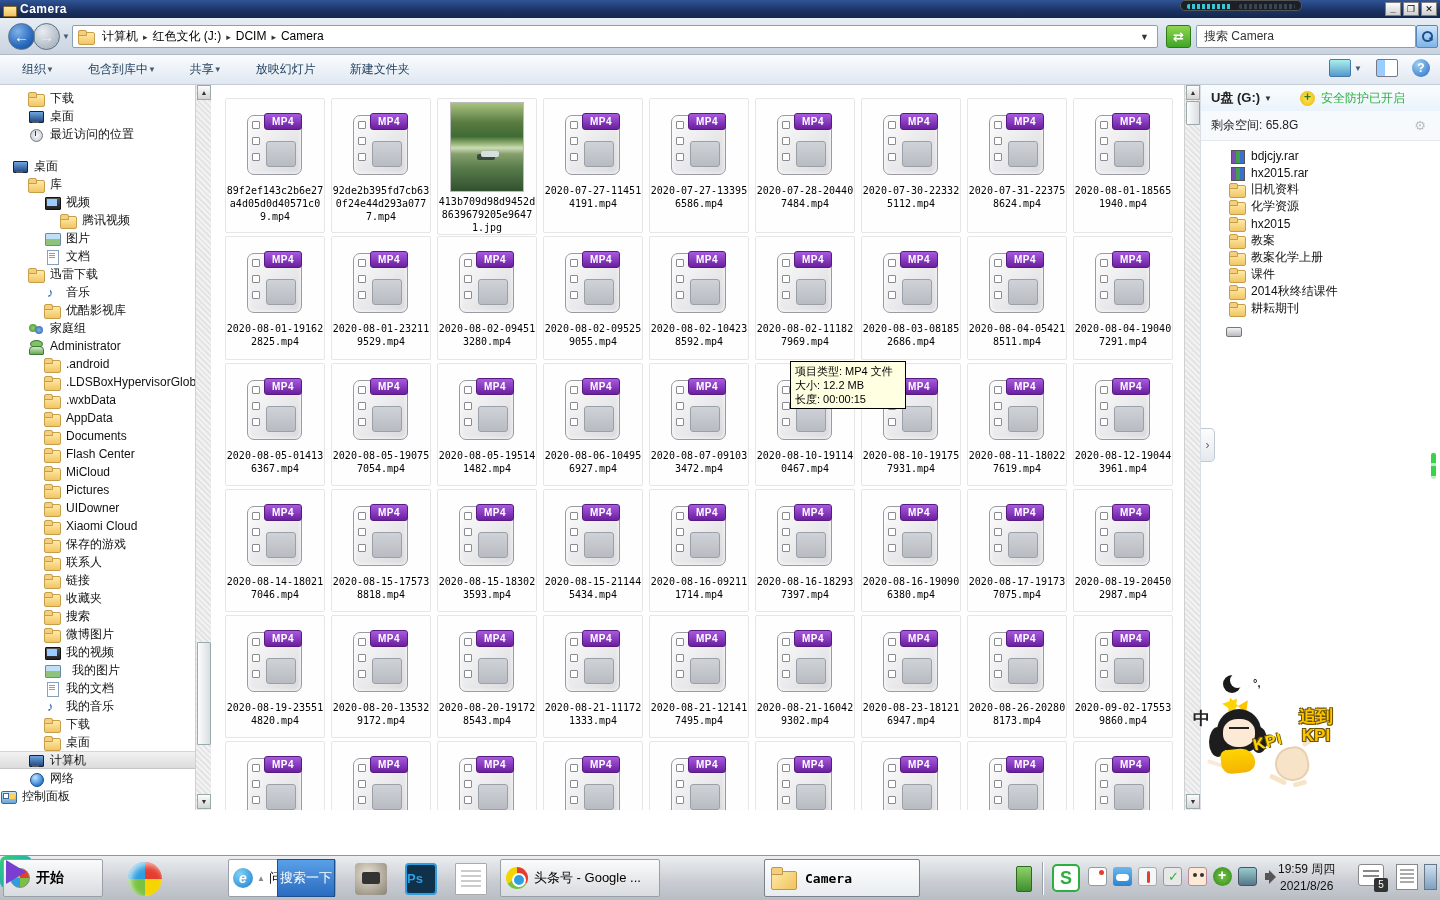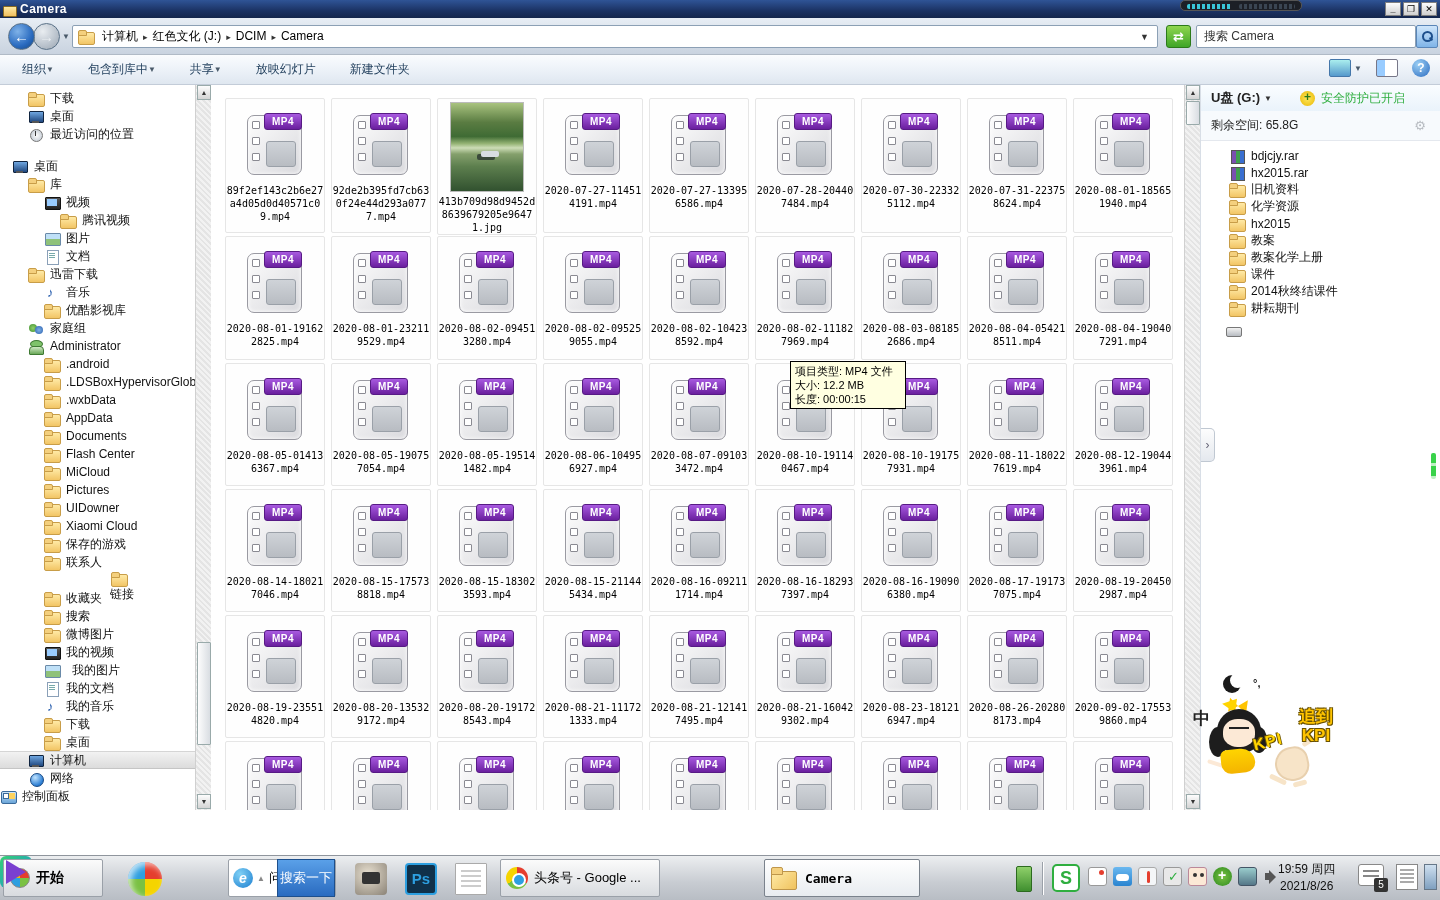--- a/index.html
+++ b/index.html
@@ -163,21 +163,21 @@
   .tkbtn { position:absolute; top:3px; height:38px; background:linear-gradient(#fbfbfb,#d8dbdf); border:1px solid #9aa0a8; border-radius:2px; display:flex; align-items:center; }
   #btn-start { left:3px; width:100px; padding-left:6px; gap:6px; font-size:14px; font-weight:bold; }
   .winflag { width:20px; height:20px; border-radius:50%; background:conic-gradient(#e53e2e 0 25%,#7ac143 25% 50%,#2d9fe0 50% 75%,#f5b400 75%); border:1px solid #888; }
   #app-sphere { position:absolute; left:128px; top:6px; width:34px; height:34px; border-radius:50%; background:conic-gradient(#e53e2e 0 25%,#f5d400 25% 50%,#7ac143 50% 75%,#2d9fe0 75%); box-shadow:inset 3px 3px 6px rgba(255,255,255,.7); }
   #ie-widget { left:228px; width:108px; background:#fff; padding-left:4px; gap:4px; font-size:13px; }
   .ie-e { width:20px; height:20px; border-radius:50%; color:#fff; background:radial-gradient(circle at 35% 30%,#7fd0f5,#1d7fd0); text-align:center; line-height:20px; font-weight:bold; font-size:14px; font-style:italic; }
   #ie-btn { position:absolute; left:277px; top:3px; width:58px; height:38px; background:linear-gradient(#5aa0e8,#2a6bc0); color:#fff; border:1px solid #1d4f8c; font-size:13px; display:flex; align-items:center; justify-content:center; }
   .appic { position:absolute; top:7px; width:32px; height:32px; border-radius:4px; }
   #app-cam { left:355px; background:radial-gradient(circle at 40% 35%,#e8e0d0,#8a8276); }
   #app-cam::after{content:"";position:absolute;left:7px;top:9px;width:18px;height:12px;background:#333;border-radius:2px;}
-  #app-ps { left:405px; background:#10314a; border:2px solid #2d9fe0; color:#2d9fe0; font-weight:bold; font-size:15px; text-align:center; line-height:28px; }
+  #app-ps { left:405px; background:#10314a; border:2px solid #2d9fe0; color:#2d9fe0; font-weight:bold; font-size:13px; text-align:left; line-height:28px; }
   #app-doc { left:455px; background:#fff; border:1px solid #aaa; border-radius:1px; }
   #app-doc::after{content:"";position:absolute;left:5px;top:6px;width:20px;height:2px;background:#ccc;box-shadow:0 5px 0 #ccc,0 10px 0 #ccc,0 15px 0 #ccc;}
   #chrome-task { left:500px; width:160px; gap:6px; padding-left:5px; font-size:13px; }
   .chromeball { width:22px; height:22px; border-radius:50%; background:conic-gradient(#e53e2e 0 33%,#7ac143 33% 66%,#f5d400 66%); position:relative; flex:none;}
   .chromeball::after{content:"";position:absolute;left:6px;top:6px;width:10px;height:10px;border-radius:50%;background:#2d9fe0;border:2px solid #fff;}
   #app-tv { left:672px; top:7px; width:32px; height:32px; border-radius:6px; background:linear-gradient(135deg,#35d073,#1790e0); }
   #app-tv::after{content:"";position:absolute;left:11px;top:8px;border-left:13px solid #fff;border-top:8px solid transparent;border-bottom:8px solid transparent;}
   #app-play { left:716px; top:7px; width:32px; height:32px; }
   #app-play::after{content:"";position:absolute;left:6px;top:4px;border-left:20px solid #7a3fd0;border-top:12px solid transparent;border-bottom:12px solid transparent;}
   #camera-task { left:764px; width:156px; gap:8px; padding-left:6px; background:linear-gradient(#ffffff,#e8ecf0); border:1px solid #7a828c; font-size:13px; font-weight:bold; font-family:"DejaVu Sans Mono",monospace; }
@@ -380,21 +380,21 @@
           <span class="lbl">Xiaomi Cloud</span>
         </div>
         <div class="srow" style="padding-left: 44px;">
           <span class="ic f"></span>
           <span class="lbl">保存的游戏</span>
         </div>
         <div class="srow" style="padding-left: 44px;">
           <span class="ic f"></span>
           <span class="lbl">联系人</span>
         </div>
-        <div class="srow" style="padding-left: 44px; flex-direction: column;">
+        <div class="srow" style="padding-left: 44px;">
           <span class="ic f"></span>
           <span class="lbl">链接</span>
         </div>
         <div class="srow" style="padding-left: 44px;">
           <span class="ic f"></span>
           <span class="lbl">收藏夹</span>
         </div>
         <div class="srow" style="padding-left: 44px;">
           <span class="ic f"></span>
           <span class="lbl">搜索</span>

